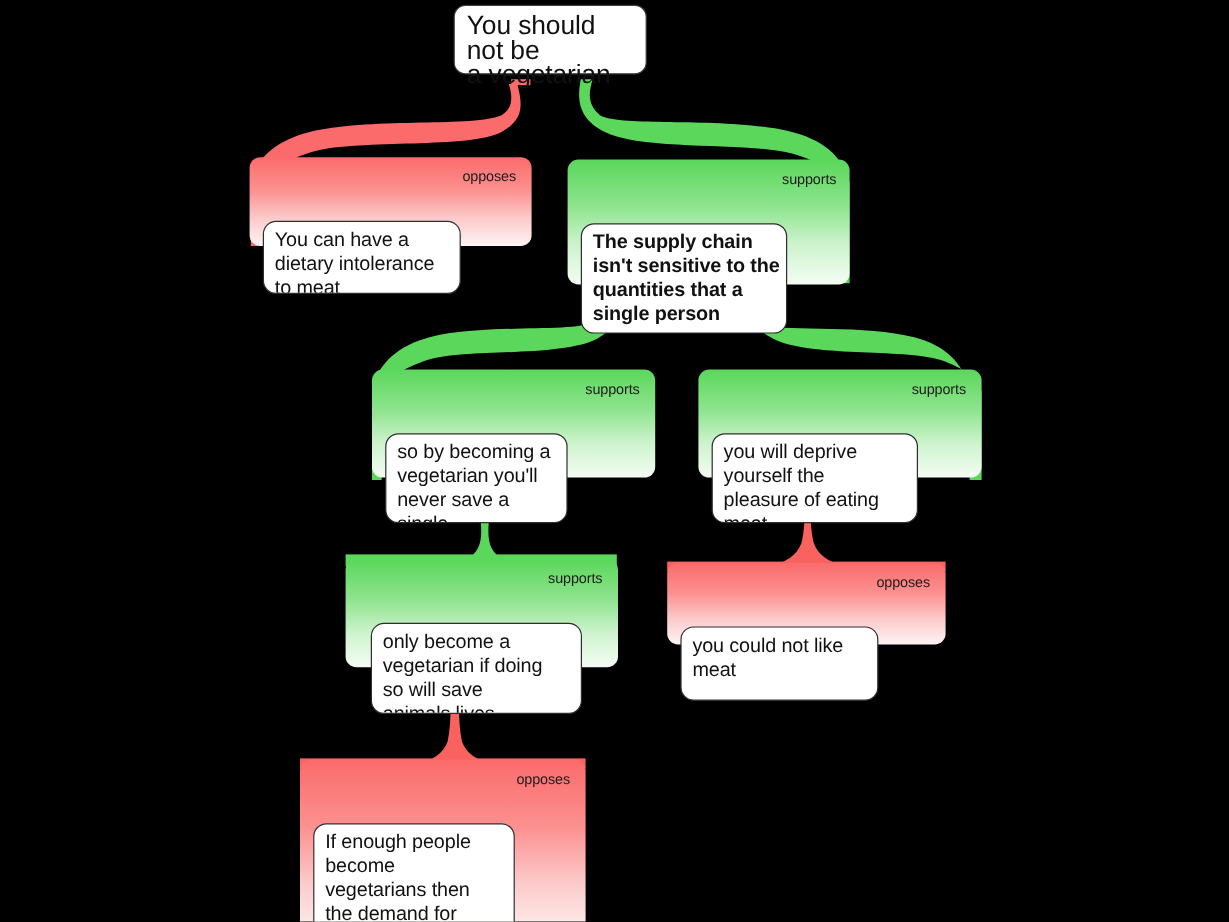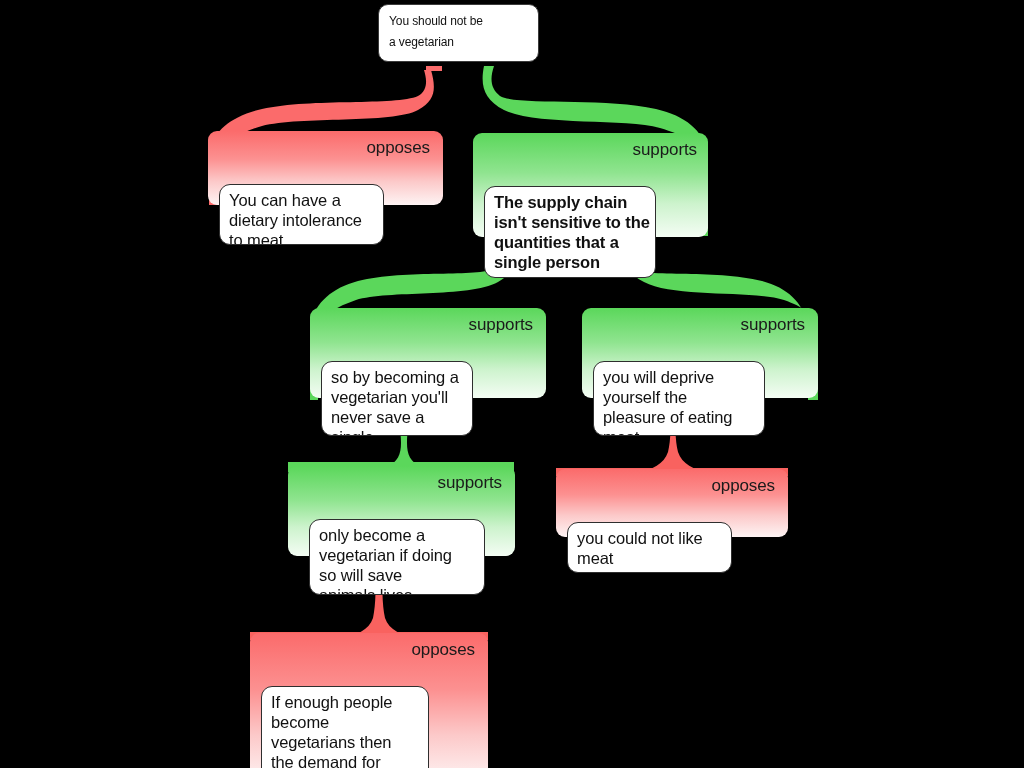--- a/index.html
+++ b/index.html
@@ -66,29 +66,29 @@
     line-height: 20px;
     color: #111111;
     white-space: pre-line;
     letter-spacing: -0.1px;
   }
   .root-text {
     position: absolute;
     left: 10px;
     top: 6px;
     right: 6px;
-    font-size: 12px;
+    font-size: 22px;
     line-height: 20.5px;
     color: #111111;
     white-space: pre-line;
     letter-spacing: -0.1px;
   }
   .rel-label {
     position: absolute;
-    font-size: 17px;
+    font-size: 12px;
     line-height: 13px;
     color: #1a1a1a;
     letter-spacing: -0.1px;
     white-space: nowrap;
     text-align: center;
   }
 </style>
 </head>
 <body>
 
@@ -248,21 +248,21 @@
     <div class="card" style="left:21px; top:10px; width:176px; height:76px;">
       <div class="card-text">only become a
 vegetarian if doing
 so will save
 animals lives</div>
     </div>
   </div>
 
   <div class="node panel-opposes" style="left:556px; top:469px; width:232px; height:68px;">
     <div class="rel-label" style="right:13px; top:10px;">opposes</div>
-    <div class="card" style="left:11px; top:10px; width:165px; height:51px;">
+    <div class="card" style="left:11px; top:10px; width:165px; height:62px;">
       <div class="card-text">you could not like
 meat</div>
     </div>
   </div>
 
   <div class="node panel-opposes" style="left:250px; top:633px; width:238px; height:150px;">
     <div class="rel-label" style="right:13px; top:10px;">opposes</div>
     <div class="card" style="left:11px; top:10px; width:168px; height:136px;">
       <div class="card-text">If enough people
 become

